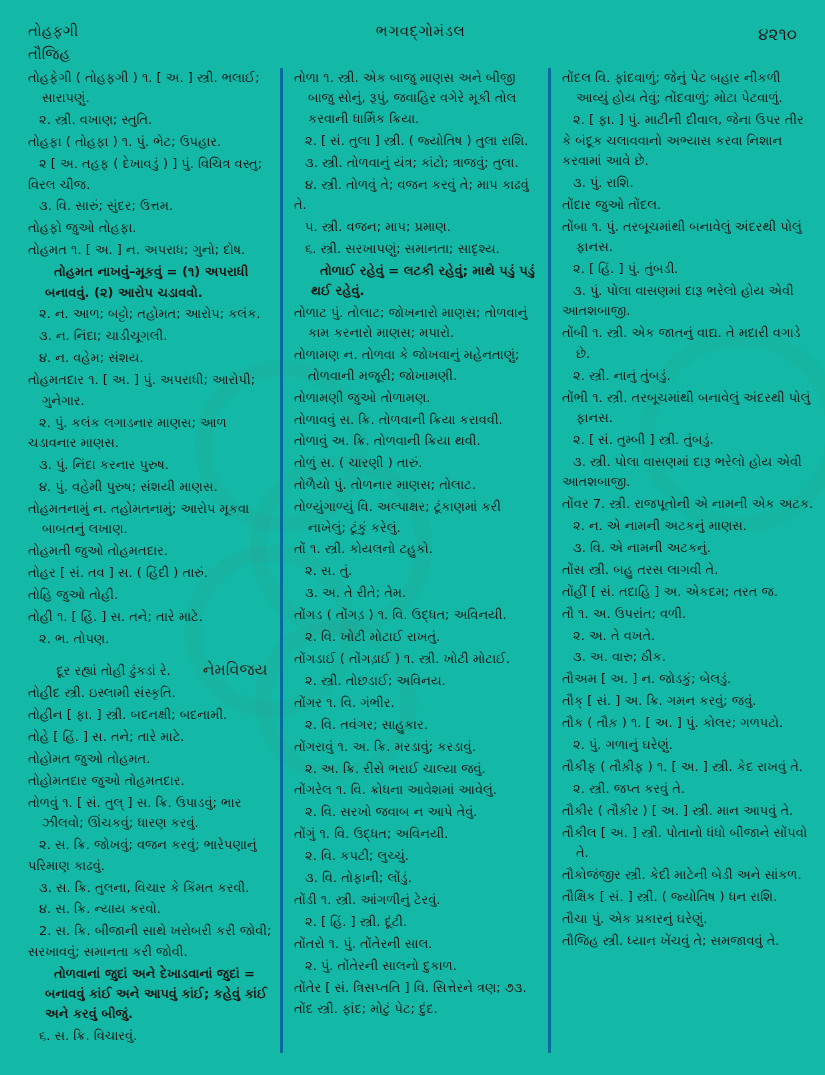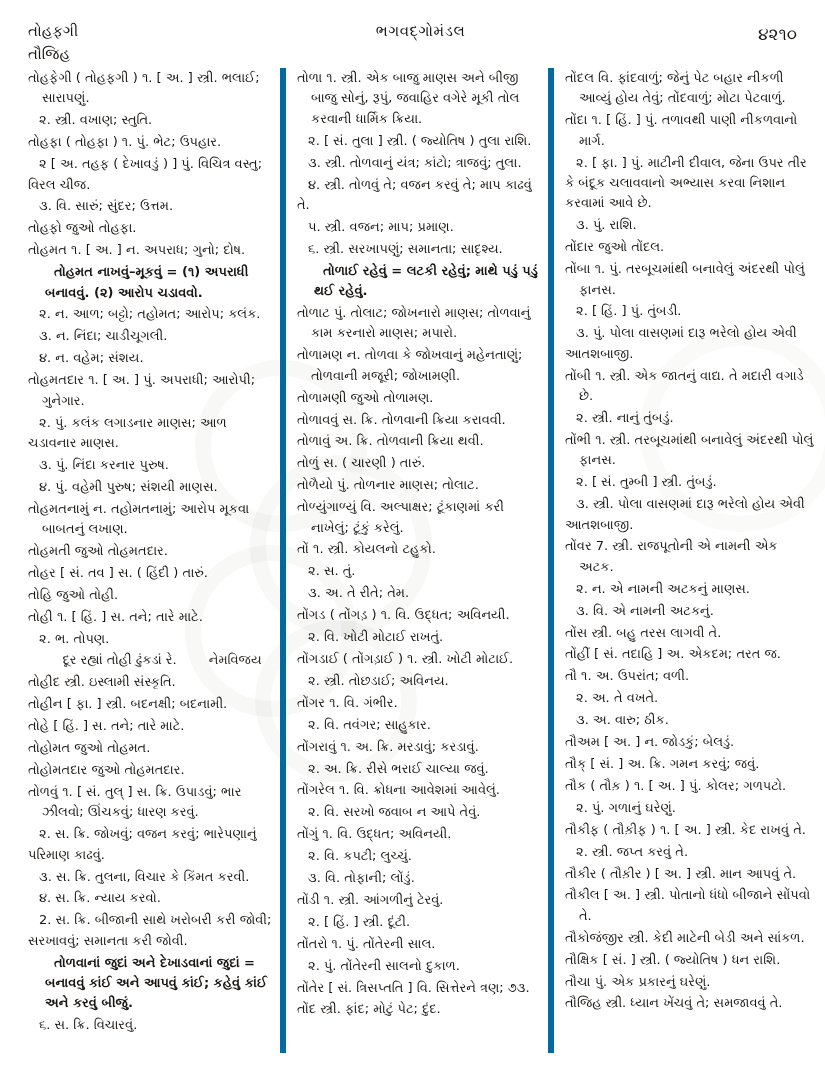--- a/index.html
+++ b/index.html
@@ -1,18 +1,18 @@
 <!DOCTYPE html>
 <html lang="gu"><head>
 <meta charset="utf-8">
 <style>
   html,body{margin:0;padding:0;background:#e9e7e2;}
   .page{
     position:relative;width:825px;height:1075px;margin:0 auto;
-    background:#ffffff;color:#181512;overflow:hidden;
+    background:#14b8a6;color:#181512;overflow:hidden;
     font-family:"DejaVu Sans",sans-serif;
   }
   
   .wm{position:absolute;border-radius:50%;border:16px solid rgba(90,85,75,0.045);pointer-events:none;}
   .wm.w1{left:195px;top:360px;width:140px;height:140px;}
   .wm.w2{left:250px;top:455px;width:150px;height:150px;}
   .wm.w3{left:185px;top:545px;width:140px;height:140px;}
   .wm.w4{left:255px;top:620px;width:130px;height:130px;}
   .wm.w5{left:640px;top:330px;width:170px;height:170px;border-color:rgba(90,85,75,0.03);}
 
@@ -20,28 +20,28 @@
   .hdr .hw-first{position:absolute;left:0;top:0;}
   .hdr .hw-last{position:absolute;left:0;top:23px;}
   .hdr .title{position:absolute;left:8px;right:0;top:0;text-align:center;letter-spacing:.5px;}
   .hdr .pageno{position:absolute;right:8px;top:2px;font-size:17px;}
 
   .cols{
     position:absolute;left:28px;top:68px;width:792px;height:985px;
     display:grid;grid-template-columns:252px 268px 272px;overflow:hidden;
   }
   .col{overflow:hidden;padding-right:6px;}
-  .col.c2,.col.c3{border-left:6px solid #0369a1;padding-left:11px;}
+  .col.c2,.col.c3{border-left:3px solid #0369a1;padding-left:11px;}
 
   p.blk{margin:0 0 1.5px 0;font-size:13px;line-height:20.4px;text-align:left;}
   p.entry{padding-left:14px;text-indent:-14px;}
   p.sense{text-indent:11px;}
   p.phrase{padding-left:17px;text-indent:9px;font-weight:bold;}
   p.verse{padding-left:22px;display:flex;justify-content:center;align-items:baseline;gap:24px;}
-  p.verse .src{font-size:13px;color:#2a2620;white-space:nowrap;margin-left:8px;}
+  p.verse .src{font-size:16px;color:#2a2620;white-space:nowrap;margin-left:8px;margin-top:10px;}
   .hw{font-weight:normal;}
 </style>
 </head>
 <body>
 
 <div class="page">
 
   <div class="wm w1"></div>
   <div class="wm w2"></div>
   <div class="wm w3"></div>
@@ -129,21 +129,20 @@
         <p class="blk sense"><span>૩. વિ. તોફાની; લોંડું.</span></p>
         <p class="blk entry"><span class="hw">તોંડી </span><span>૧. સ્ત્રી. આંગળીનું ટેરવું.</span></p>
         <p class="blk sense"><span>૨. [ હિં. ] સ્ત્રી. દૂંટી.</span></p>
         <p class="blk entry"><span class="hw">તોંતરો </span><span>૧. પું. તોંતેરની સાલ.</span></p>
         <p class="blk sense"><span>૨. પું. તોંતેરની સાલનો દુકાળ.</span></p>
         <p class="blk entry"><span class="hw">તોંતેર </span><span>[ સં. ત્રિસપ્તતિ ] વિ. સિત્તેરને ત્રણ; ૭૩.</span></p>
         <p class="blk entry"><span class="hw">તોંદ </span><span>સ્ત્રી. ફાંદ; મોટું પેટ; દુંદ.</span></p>
       </div>
     <div class="col c3">
         <p class="blk entry"><span class="hw">તોંદલ </span><span>વિ. ફાંદવાળું; જેનું પેટ બહાર નીકળી આવ્યું હોય તેવું; તોંદવાળું; મોટા પેટવાળું.</span></p>
-        <p class="blk entry"><span class="hw">તોંદા </span><span>૧. [ હિં. ] પું. તળાવથી પાણી નીકળવાનો માર્ગ.</span></p>
         <p class="blk sense"><span>૨. [ ફા. ] પું. માટીની દીવાલ, જેના ઉપર તીર કે બંદૂક ચલાવવાનો અભ્યાસ કરવા નિશાન કરવામાં આવે છે.</span></p>
         <p class="blk sense"><span>૩. પું. રાશિ.</span></p>
         <p class="blk entry"><span class="hw">તોંદાર </span><span>જુઓ તોંદલ.</span></p>
         <p class="blk entry"><span class="hw">તોંબા </span><span>૧. પું. તરબૂચમાંથી બનાવેલું અંદરથી પોલું ફાનસ.</span></p>
         <p class="blk sense"><span>૨. [ હિં. ] પું. તુંબડી.</span></p>
         <p class="blk sense"><span>૩. પું. પોલા વાસણમાં દારૂ ભરેલો હોય એવી આતશબાજી.</span></p>
         <p class="blk entry"><span class="hw">તોંબી </span><span>૧. સ્ત્રી. એક જાતનું વાદ્ય. તે મદારી વગાડે છે.</span></p>
         <p class="blk sense"><span>૨. સ્ત્રી. નાનું તુંબડું.</span></p>
         <p class="blk entry"><span class="hw">તોંભી </span><span>૧. સ્ત્રી. તરબૂચમાંથી બનાવેલું અંદરથી પોલું ફાનસ.</span></p>
         <p class="blk sense"><span>૨. [ સં. તુમ્બી ] સ્ત્રી. તુંબડું.</span></p>

